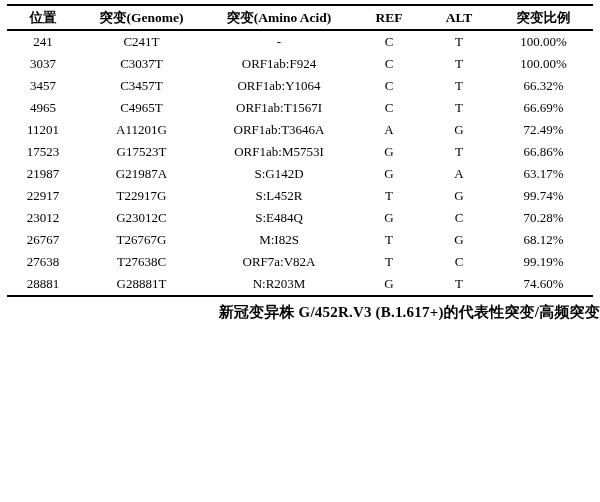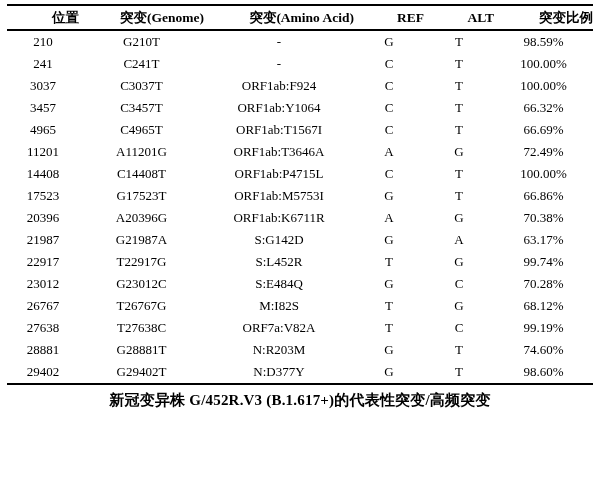--- a/index.html
+++ b/index.html
@@ -30,37 +30,37 @@
   table.mutation-table col.c-genome   { width: 125px; }
   table.mutation-table col.c-amino    { width: 150px; }
   table.mutation-table col.c-ref      { width: 70px; }
   table.mutation-table col.c-alt      { width: 70px; }
   table.mutation-table col.c-ratio    { width: 99px; }
   table.mutation-table th {
     font-weight: bold;
     font-size: 13.5px;
     height: 25px;
     padding: 0;
-    text-align: right;
+    text-align: center;
     vertical-align: middle;
     border-bottom: 2px solid #000000;
     white-space: nowrap;
   }
   table.mutation-table td {
     font-size: 13px;
     height: 22px;
     padding: 0;
     text-align: center;
     vertical-align: middle;
     white-space: nowrap;
     line-height: 22px;
   }
   .table-caption {
     margin-top: 6px;
-    text-align: center;
+    text-align: right;
     font-weight: bold;
     font-size: 15px;
     letter-spacing: 0.2px;
     white-space: nowrap;
   }
 </style>
 </head>
 <body>
 
 <div class="page">
@@ -77,28 +77,20 @@
       <tr>
           <th>位置</th>
           <th>突变(Genome)</th>
           <th>突变(Amino Acid)</th>
           <th>REF</th>
           <th>ALT</th>
           <th>突变比例</th>
         </tr>
     </thead>
     <tbody>
-        <tr>
-          <td>210</td>
-          <td>G210T</td>
-          <td>-</td>
-          <td>G</td>
-          <td>T</td>
-          <td>98.59%</td>
-        </tr>
         <tr>
           <td>241</td>
           <td>C241T</td>
           <td>-</td>
           <td>C</td>
           <td>T</td>
           <td>100.00%</td>
         </tr>
         <tr>
           <td>3037</td>
@@ -126,42 +118,26 @@
         </tr>
         <tr>
           <td>11201</td>
           <td>A11201G</td>
           <td>ORF1ab:T3646A</td>
           <td>A</td>
           <td>G</td>
           <td>72.49%</td>
         </tr>
         <tr>
-          <td>14408</td>
-          <td>C14408T</td>
-          <td>ORF1ab:P4715L</td>
-          <td>C</td>
-          <td>T</td>
-          <td>100.00%</td>
-        </tr>
-        <tr>
           <td>17523</td>
           <td>G17523T</td>
           <td>ORF1ab:M5753I</td>
           <td>G</td>
           <td>T</td>
           <td>66.86%</td>
-        </tr>
-        <tr>
-          <td>20396</td>
-          <td>A20396G</td>
-          <td>ORF1ab:K6711R</td>
-          <td>A</td>
-          <td>G</td>
-          <td>70.38%</td>
         </tr>
         <tr>
           <td>21987</td>
           <td>G21987A</td>
           <td>S:G142D</td>
           <td>G</td>
           <td>A</td>
           <td>63.17%</td>
         </tr>
         <tr>
@@ -197,24 +173,16 @@
           <td>99.19%</td>
         </tr>
         <tr>
           <td>28881</td>
           <td>G28881T</td>
           <td>N:R203M</td>
           <td>G</td>
           <td>T</td>
           <td>74.60%</td>
         </tr>
-        <tr>
-          <td>29402</td>
-          <td>G29402T</td>
-          <td>N:D377Y</td>
-          <td>G</td>
-          <td>T</td>
-          <td>98.60%</td>
-        </tr>
       </tbody>
   </table>
   <div class="table-caption">新冠变异株 G/452R.V3 (B.1.617+)的代表性突变/高频突变</div>
 </div>
 
 </body></html>

